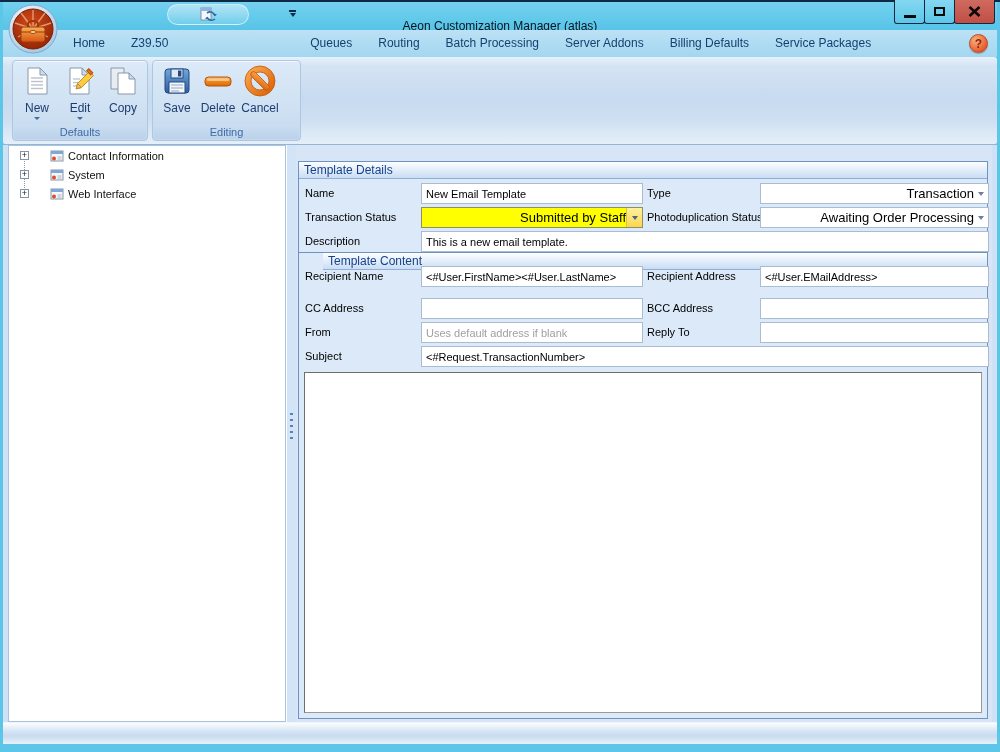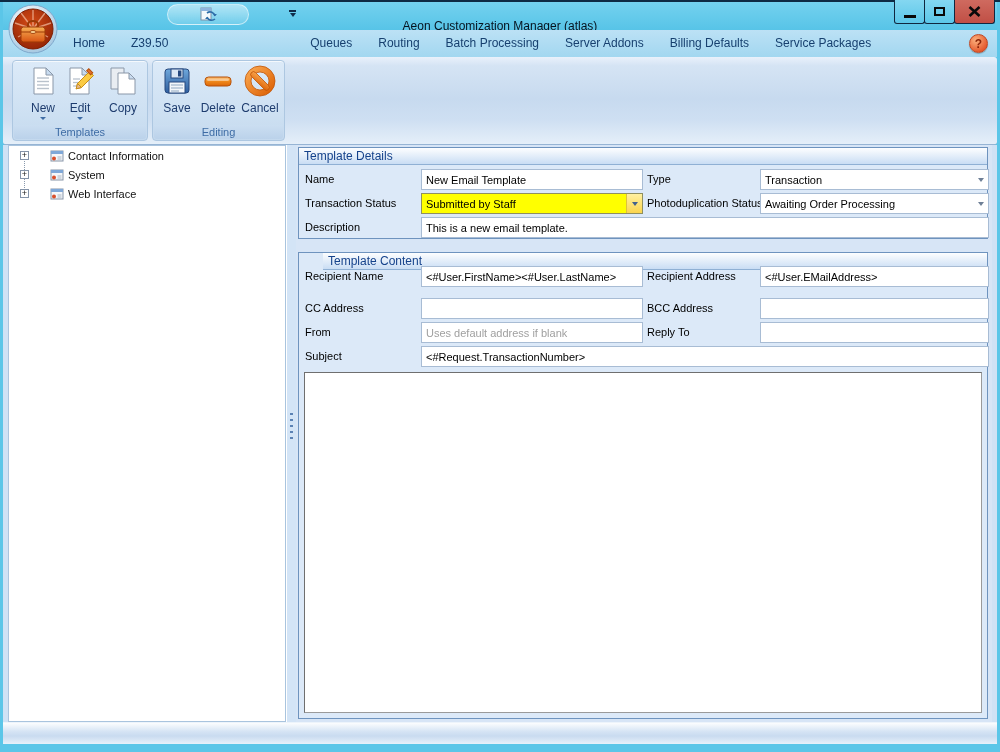--- a/index.html
+++ b/index.html
@@ -41,21 +41,21 @@
     display:flex;align-items:center;justify-content:center;cursor:pointer;
     box-shadow:0 1px 1px rgba(0,0,0,.25);}
 
   
   .ribbon{position:absolute;top:57px;left:3px;right:3px;height:88px;border-radius:0 3px 3px 3px;
     background:linear-gradient(180deg,#E9F1FB 0%,#D5E4F4 10%,#C7DAEF 48%,#CEDFF2 72%,#E5EFF9 100%);
     border-bottom:1px solid #96B4D4;}
   .rgroup{position:absolute;top:3px;height:81px;border:1px solid #ADC7E1;border-radius:4px;
     background:linear-gradient(#DCEAF8,#CDE0F2 68%,#C4D9EE);box-shadow:inset 0 1px 0 rgba(255,255,255,.7);}
   .rgroup.templates{left:9px;width:136px;}
-  .rgroup.editing{left:149px;width:133px;}
+  .rgroup.editing{left:149px;width:149px;}
   .rgroup-label{position:absolute;left:1px;right:1px;bottom:1px;height:14px;text-align:center;
     font-size:11px;line-height:14px;color:#3E6CA5;
     background:linear-gradient(#CBDEF1,#BBD2EA);border-radius:0 0 3px 3px;}
   .rbtn{position:absolute;top:4px;width:42px;text-align:center;cursor:pointer;}
   .rbtn-icon{width:32px;height:32px;margin:0 auto;}
   .rbtn-label{font-size:12px;color:#1E3C6E;margin-top:1px;line-height:13px;}
   .rbtn-arrow{width:0;height:0;margin:2px auto 0;border-left:3.5px solid transparent;
     border-right:3.5px solid transparent;border-top:3.5px solid #3E6CA5;}
 
   
@@ -70,34 +70,34 @@
   .tree-ico{width:14px;height:14px;margin-right:4px;flex:none;}
   .tree-label{font-size:11px;color:#111;}
 
   .splitter{position:absolute;left:283px;top:0;bottom:0;width:10px;background:#D3E4F6;
     border-left:1px solid #FFFFFF;cursor:col-resize;}
   .splitter-dots{position:absolute;left:3px;top:268px;width:3px;height:28px;
     background:repeating-linear-gradient(180deg,#5B82B4 0 2px,transparent 2px 6px);}
 
   .panel{position:absolute;left:293px;right:5px;top:0;bottom:0;background:#D7E5F6;}
   .groupbox{position:absolute;left:2px;right:4px;border:1px solid #6E93BE;background:#DCE9F8;}
-  .gb-details{top:2px;height:92px;}
+  .gb-details{top:16px;height:92px;}
   .gb-content{top:107px;bottom:3px;padding-left:24px;}
   .gb-header{height:17px;background:linear-gradient(#FDFEFF,#C9DDF4);
     border-bottom:1px solid #8FB0D4;color:#15428B;font-size:12px;line-height:16px;padding-left:5px;}
   .frow{position:absolute;left:0;right:0;height:21px;}
   .flabel{position:absolute;top:4px;font-size:11px;color:#000;white-space:nowrap;}
   .l1{left:6px;} .l2{left:348px;}
   .fin{position:absolute;top:0;height:21px;border:1px solid #A8BCD4;background:#fff;
     font-family:"Liberation Sans",sans-serif;font-size:11px;padding:0 4px;color:#000;}
   .fin::placeholder{color:#A0A0A0;}
   .c1{left:122px;width:222px;} .c2{left:461px;width:229px;} .cfull{left:122px;width:568px;}
   .combo{position:absolute;top:0;height:21px;border:1px solid #A8BCD4;background:#fff;
     display:flex;align-items:center;cursor:pointer;}
-  .combo-text{flex:1;font-size:11px;padding-left:4px;white-space:nowrap;overflow:hidden;}
+  .combo-text{flex:1;font-size:13px;padding-left:4px;white-space:nowrap;overflow:hidden;text-align:right;}
   .combo-arrow{width:14px;display:flex;align-items:center;justify-content:center;flex:none;}
   .combo-arrow i{width:0;height:0;border-left:3.5px solid transparent;border-right:3.5px solid transparent;
     border-top:4px solid #6E7F96;}
   .combo.ycombo{background:#FFFF00;border-color:#8F8F60;}
   .combo.ycombo .combo-arrow{width:16px;height:19px;background:linear-gradient(#FFF0A0,#FBD54E);
     border-left:1px solid #DDC23C;}
   .combo.ycombo .combo-arrow i{border-top-color:#44618C;}
   .bodybox{position:absolute;left:5px;right:5px;top:119px;bottom:5px;background:#fff;
     border:1px solid #6F6F6F;border-right-color:#9A9A9A;border-bottom-color:#9A9A9A;
     resize:none;font-family:"Liberation Sans",sans-serif;font-size:11px;padding:3px;outline:none;}
@@ -189,21 +189,21 @@
     <div class="tab">Routing</div>
     <div class="tab">Batch Processing</div>
     <div class="tab">Server Addons</div>
     <div class="tab">Billing Defaults</div>
     <div class="tab">Service Packages</div>
     <div class="help-btn">?</div>
   </div>
 
   <div class="ribbon">
     <div class="rgroup templates">
-      <div class="rbtn" style="left:9px;text-align:center;">
+      <div class="rbtn" style="left:3px;text-align:center;">
         <svg class="rbtn-icon" viewBox="0 0 32 32">
           <path d="M7 3 h12 l7 7 v19 H7 z" fill="#FFFFFF" stroke="#8A97A8"></path>
           <path d="M19 3 l7 7 h-7 z" fill="#C9DCF0" stroke="#8A97A8"></path>
           <g stroke="#B9C2CC" stroke-width="1.4">
             <line x1="10" y1="13" x2="22" y2="13"></line>
               <line x1="10" y1="16.5" x2="22" y2="16.5"></line>
             <line x1="10" y1="20" x2="22" y2="20"></line>
               <line x1="10" y1="23.5" x2="22" y2="23.5"></line>
           </g>
         </svg>
@@ -227,21 +227,21 @@
         <div class="rbtn-arrow"></div>
       </div>
       <div class="rbtn" style="left:89px;">
         <svg class="rbtn-icon" viewBox="0 0 32 32">
           <path d="M4 3 h13 v21 H4 z" fill="#E9EDF2" stroke="#8A97A8"></path>
           <path d="M11 8 h11 l6 6 v15 H11 z" fill="#FFFFFF" stroke="#8A97A8"></path>
           <path d="M22 8 l6 6 h-6 z" fill="#C9DCF0" stroke="#8A97A8"></path>
         </svg>
         <div class="rbtn-label">Copy</div>
       </div>
-      <div class="rgroup-label">Templates</div>
+      <div class="rgroup-label">Defaults</div>
     </div>
 
     <div class="rgroup editing">
       <div class="rbtn" style="left:3px;">
         <svg class="rbtn-icon" viewBox="0 0 32 32">
           <defs>
               <linearGradient id="flp" x1="0" y1="0" x2="0" y2="1">
             <stop offset="0%" stop-color="#6FA8DC"></stop>
                 <stop offset="100%" stop-color="#2F5E9E"></stop>
           </linearGradient>

